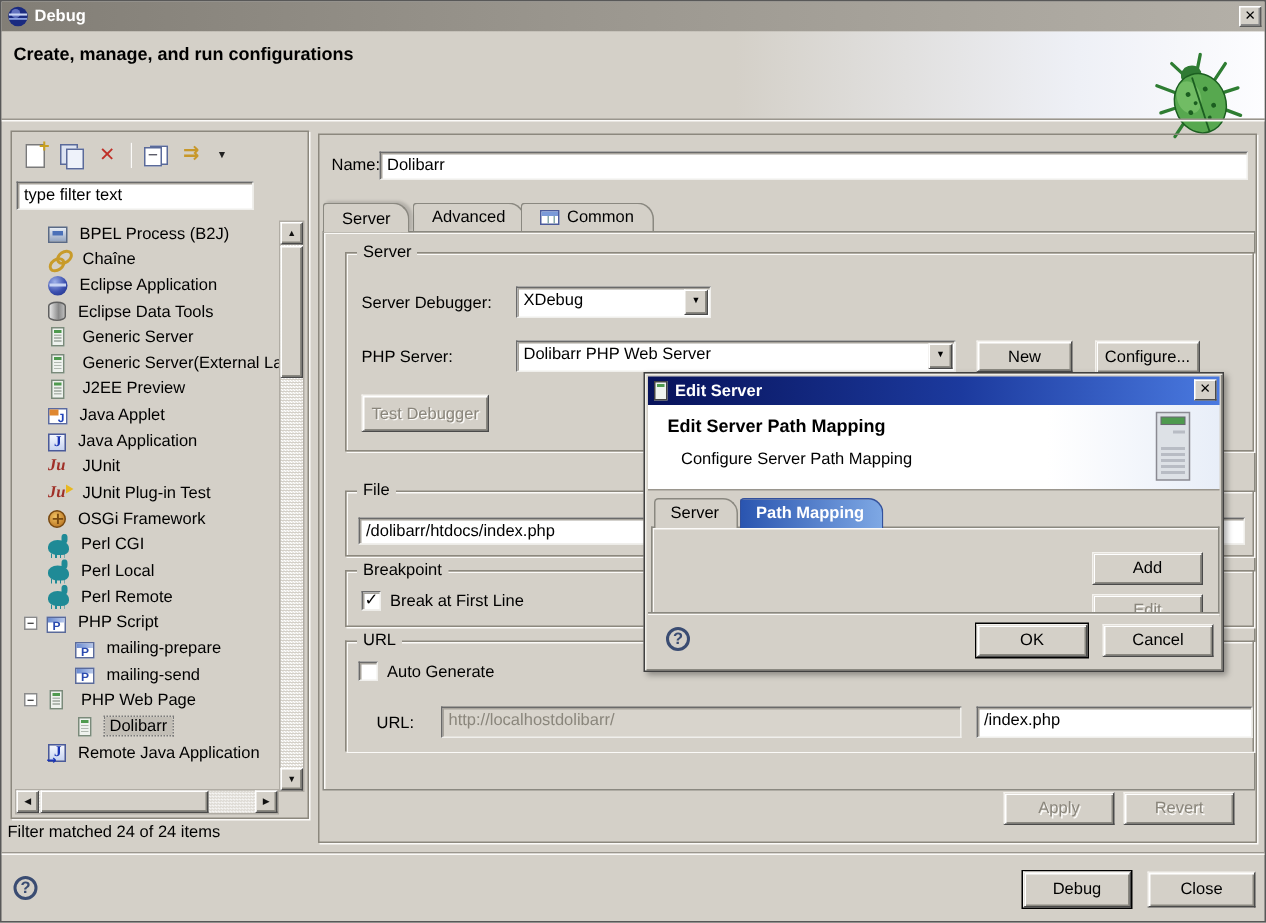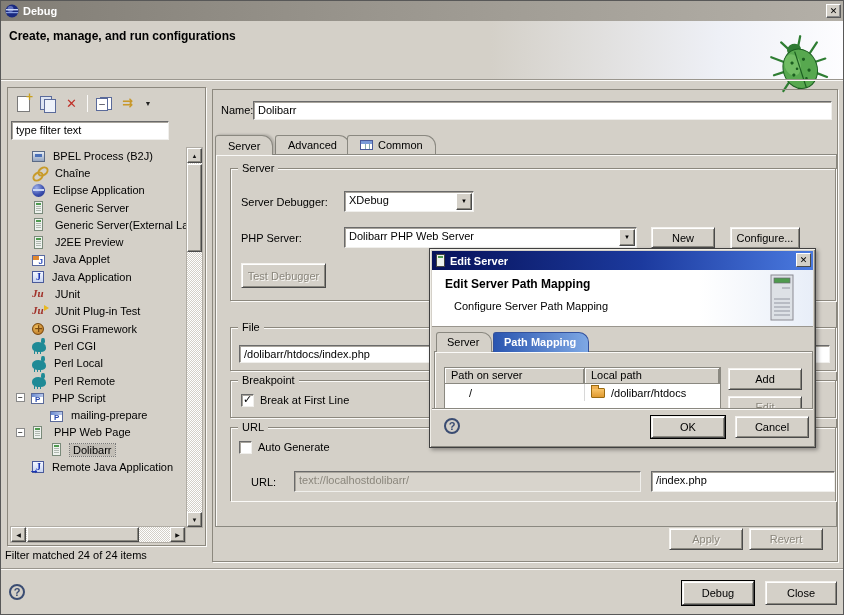--- a/index.html
+++ b/index.html
@@ -224,20 +224,24 @@
         </div>
         <div class="tree-item" style="padding-left: 22px;">
           <span class="ti ti-chain"></span>
           <span class="tree-label">Chaîne</span>
         </div>
         <div class="tree-item" style="padding-left: 22px; text-align: center;">
           <span class="ti ti-eclipse"></span>
           <span class="tree-label">Eclipse Application</span>
         </div>
         <div class="tree-item" style="padding-left: 22px;">
+          <span class="ti ti-database"></span>
+          <span class="tree-label">Eclipse Data Tools</span>
+        </div>
+        <div class="tree-item" style="padding-left: 22px;">
           <span class="ti ti-server"></span>
           <span class="tree-label">Generic Server</span>
         </div>
         <div class="tree-item" style="padding-left: 22px;">
           <span class="ti ti-server"></span>
           <span class="tree-label">Generic Server(External La</span>
         </div>
         <div class="tree-item" style="padding-left: 22px;">
           <span class="ti ti-server"></span>
           <span class="tree-label">J2EE Preview</span>
@@ -275,20 +279,24 @@
           <span class="tree-label">Perl Remote</span>
         </div>
         <div class="tree-item" style="padding-left: 6px;">
           <span class="expander">−</span>
           <span class="ti ti-php"></span>
           <span class="tree-label">PHP Script</span>
         </div>
         <div class="tree-item" style="padding-left: 40px;">
           <span class="ti ti-php"></span>
           <span class="tree-label">mailing-prepare</span>
+        </div>
+        <div class="tree-item" style="padding-left: 40px;">
+          <span class="ti ti-php"></span>
+          <span class="tree-label">mailing-send</span>
         </div>
         <div class="tree-item" style="padding-left: 6px;">
           <span class="expander">−</span>
           <span class="ti ti-server"></span>
           <span class="tree-label">PHP Web Page</span>
         </div>
         <div class="tree-item selected" style="padding-left: 40px;">
           <span class="ti ti-server"></span>
           <span class="tree-label">Dolibarr</span>
         </div>
@@ -355,21 +363,21 @@
           <span class="checkbox checked"></span><span>Break at First Line</span>
         </span>
       </div>
 
       <div class="group" style="left:14px;top:272px;width:606px;height:74px;border-bottom:none;">
         <span class="group-label">URL</span>
         <span class="lbl" style="left:8px;top:13px;">
           <span class="checkbox"></span><span>Auto Generate</span>
         </span>
         <span class="lbl" style="left:20px;top:48px;">URL:</span>
-        <div class="field disabled" style="left:63px;top:43px;width:347px;height:21px;background:#d8d4cc;">text://localhostdolibarr/</div>
+        <div class="field disabled" style="left:63px;top:43px;width:347px;height:21px;background:#d8d4cc;">http://localhostdolibarr/</div>
         <div class="field" style="left:420px;top:43px;width:184px;height:21px;">/index.php</div>
       </div>
     </div>
 
     <div class="btn disabled" style="left:456px;top:438px;width:74px;height:22px;">Apply</div>
     <div class="btn disabled" style="left:536px;top:438px;width:74px;height:22px;">Revert</div>
   </div>
 
   <div class="footer-sep"></div>
   <span class="help" style="left:8px;top:583px;">?</span>
@@ -398,35 +406,20 @@
           </g>
       </svg>
     </div>
     <div class="dtab" style="left:6px;width:56px;">
       <span>Server</span>
     </div>
     <div class="dtab active" style="left:63px;width:96px;">
       <span>Path Mapping</span>
     </div>
     <div class="d-content">
-      <div class="pm-table">
-        <div class="pm-head">
-          <span class="pm-col pm-col1">Path on server</span>
-          <span class="pm-col pm-col2">Local path</span>
-        </div>
-        <div>
-            <div class="pm-row">
-              <span class="pm-cell pm-col1">/</span>
-              <span class="pm-cell pm-col2">
-                <span class="folder"></span>
-                <span>/dolibarr/htdocs</span>
-              </span>
-            </div>
-          </div>
-      </div>
       <div class="btn" style="left:293px;top:16px;width:74px;height:22px;">Add</div>
       <div class="btn disabled" style="left:293px;top:44px;width:74px;height:22px;">Edit</div>
     </div>
     <div class="d-bottom">
       <span class="help" style="left:12px;top:9px;">?</span>
       <div class="btn default" style="left:219px;top:7px;width:74px;height:22px;">OK</div>
       <div class="btn" style="left:303px;top:7px;width:74px;height:22px;">Cancel</div>
     </div>
   </div>
 

